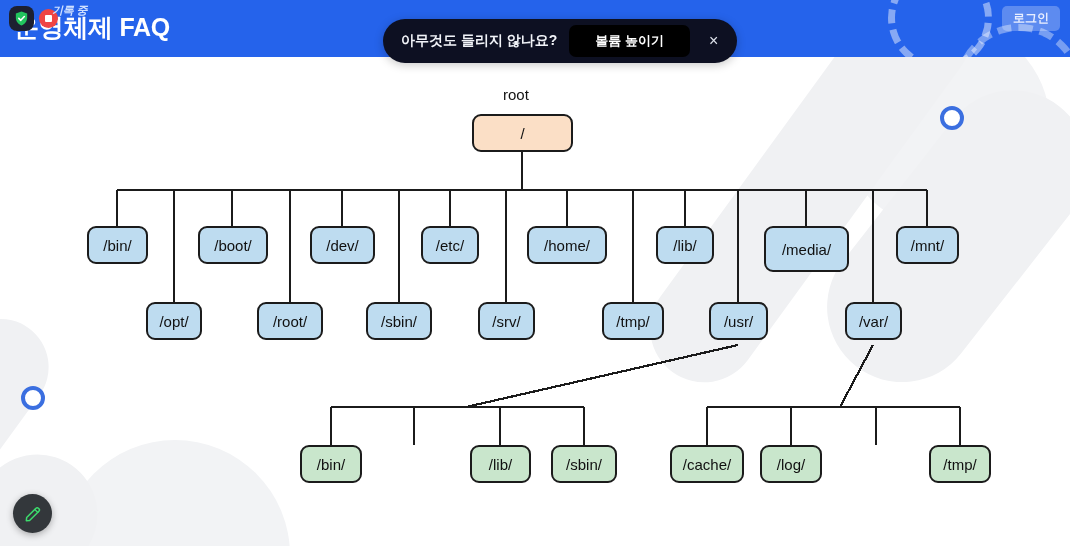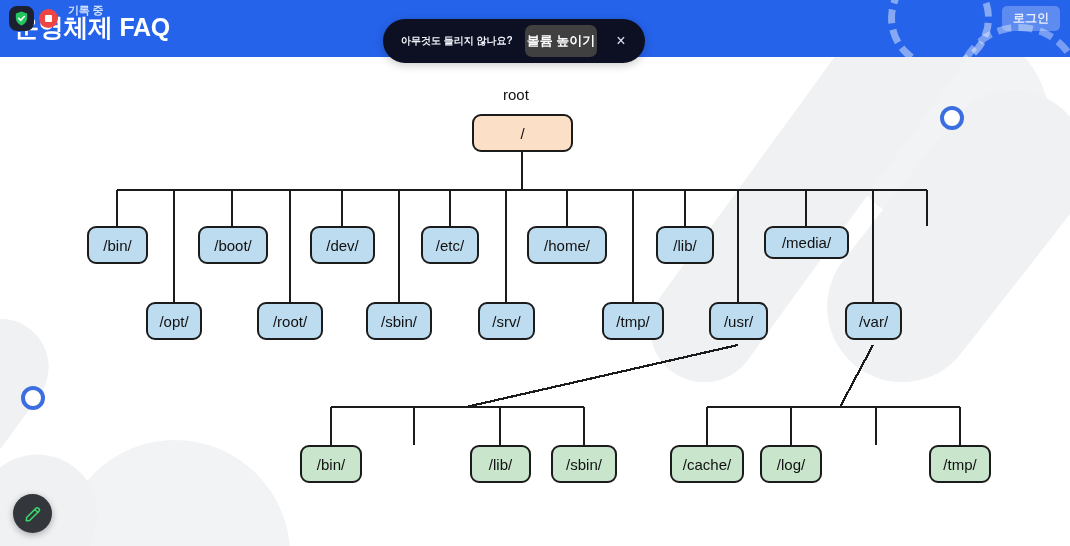--- a/index.html
+++ b/index.html
@@ -40,23 +40,24 @@
     position: absolute; left: 0; top: 0; width: 1070px; height: 57px;
     background: #2563eb; z-index: 5;
   }
   .header-inner { position: relative; width: 100%; height: 100%; }
   .app-title {
     position: absolute; left: 14px; top: 11px;
     font-size: 25px; font-weight: 700; color: #ffffff; letter-spacing: -0.3px;
     white-space: nowrap;
   }
   .rec-label {
-    position: absolute; left: 68px; top: 3px;
+    position: absolute; left: 52px; top: 3px;
     font-size: 11px; font-weight: 700; color: #cfe0ff; white-space: nowrap;
     letter-spacing: -0.2px;
+    font-style: italic;
   }
   .logo-badge {
     position: absolute; left: 9px; top: 6px; width: 25px; height: 25px;
     border-radius: 8px; background: #1d2030;
     display: flex; align-items: center; justify-content: center;
   }
   .rec-dot {
     position: absolute; left: 39px; top: 9px; width: 19px; height: 19px;
     border-radius: 50%; background: #ef4444;
     display: flex; align-items: center; justify-content: center;
@@ -73,24 +74,24 @@
   }
 
   
   .toast {
     position: absolute; left: 383px; top: 19px;
     height: 44px; padding: 0 12px 0 18px;
     background: #0d1022; border-radius: 24px;
     display: flex; align-items: center; gap: 12px;
     z-index: 20; box-shadow: 0 2px 10px rgba(0,0,0,0.22);
   }
-  .toast-text { color: #f1f3f8; font-size: 10px; font-weight: 600; white-space: nowrap; }
+  .toast-text { color: #f1f3f8; font-size: 14px; font-weight: 600; white-space: nowrap; }
   .toast-action {
-    background: #404040; color: #ffffff; font-size: 13px; font-weight: 700;
-    border: none; border-radius: 7px; padding: 7px 2px; cursor: pointer; white-space: nowrap;
+    background: #000000; color: #ffffff; font-size: 13px; font-weight: 700;
+    border: none; border-radius: 7px; padding: 7px 26px; cursor: pointer; white-space: nowrap;
   }
   .toast-close {
     background: transparent; border: none; color: #dfe3ec;
     font-size: 16px; line-height: 1; cursor: pointer; padding: 4px 7px;
   }
 
   
   .diagram { position: absolute; left: 0; top: 57px; width: 1070px; height: 489px; z-index: 2; }
   .diagram svg { position: absolute; left: 0; top: 0; }
   .node {
@@ -200,21 +201,22 @@
 
     <div class="root-label" style="left:503px; top:29px;">root</div>
     <div class="node root-node" style="left:472px; top:57px; width:101px; height:38px;">/</div>
 
     <div class="node lvl1" style="left:87px;  top:169px; width:61px;  height:38px;">/bin/</div>
     <div class="node lvl1" style="left:310px; top:169px; width:65px;  height:38px;">/dev/</div>
     <div class="node lvl1" style="left:198px; top:169px; width:70px;  height:38px;">/boot/</div>
     <div class="node lvl1" style="left:421px; top:169px; width:58px;  height:38px;">/etc/</div>
     <div class="node lvl1" style="left:527px; top:169px; width:80px;  height:38px;">/home/</div>
     <div class="node lvl1" style="left:656px; top:169px; width:58px;  height:38px;">/lib/</div>
-    <div class="node lvl1" style="left:764px; top:169px; width:85px;  height:33px;">/media/</div>
+    <div class="node lvl1" style="left:764px; top:169px; width:85px;  height:46px;">/media/</div>
+    <div class="node lvl1" style="left:896px; top:169px; width:63px;  height:38px;">/mnt/</div>
 
     <div class="node lvl2" style="left:146px; top:245px; width:56px;  height:38px;">/opt/</div>
     <div class="node lvl2" style="left:257px; top:245px; width:66px;  height:38px;">/root/</div>
     <div class="node lvl2" style="left:366px; top:245px; width:66px;  height:38px;">/sbin/</div>
     <div class="node lvl2" style="left:478px; top:245px; width:57px;  height:38px;">/srv/</div>
     <div class="node lvl2" style="left:602px; top:245px; width:62px;  height:38px;">/tmp/</div>
     <div class="node lvl2" style="left:709px; top:245px; width:59px;  height:38px;">/usr/</div>
     <div class="node lvl2" style="left:845px; top:245px; width:57px;  height:38px;">/var/</div>
 
     <div class="node leaf" style="left:300px; top:388px; width:62px;  height:38px;">/bin/</div>

